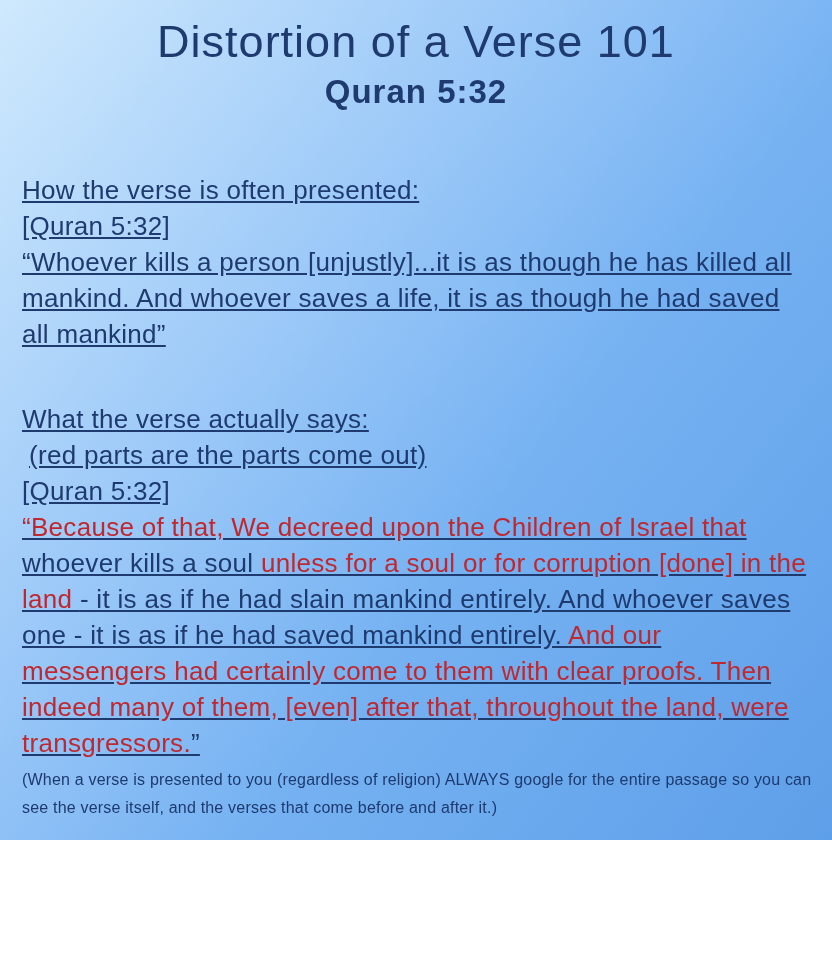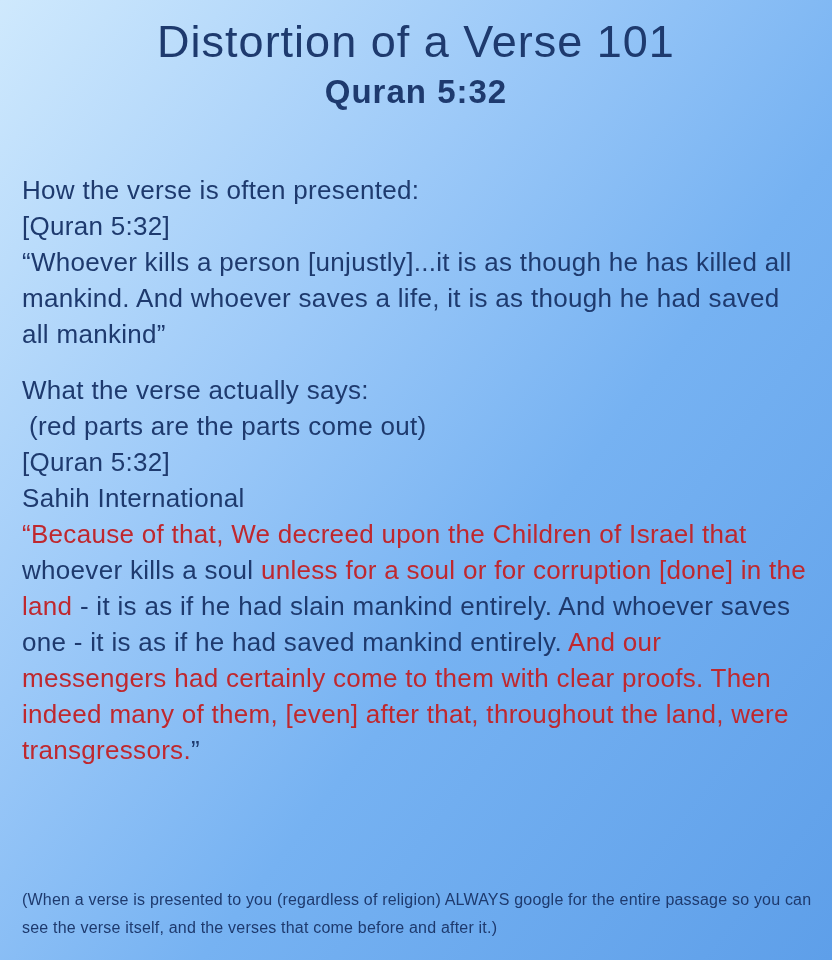--- a/index.html
+++ b/index.html
@@ -1,19 +1,19 @@
 <!DOCTYPE html>
 <html><head>
 <meta charset="utf-8">
 <style>
   html, body { margin: 0; padding: 0; }
   .page {
     position: relative;
     width: 832px;
-    height: 960px;
+    height: 840px;
     overflow: hidden;
     background: linear-gradient(128deg, #cfe9fd 0%, #9cc9f8 35%, #76b2f2 60%, #5e9fe9 100%);
     font-family: "Liberation Sans", sans-serif;
     color: #1e3a6e;
   }
   .title-block { text-align: center; padding-top: 14px; }
   .title {
     font-size: 45px;
     line-height: 56px;
     letter-spacing: 1px;
@@ -27,22 +27,22 @@
     font-weight: bold;
     margin: 0;
   }
   .body-text {
     padding: 0 20px 0 22px;
     font-size: 26px;
     line-height: 36px;
     letter-spacing: 0.3px;
   }
   .section-1 { margin-top: 58px; }
-  .section-2 { margin-top: 20px; }
-  .line { margin: 0; }
+  .section-2 { margin-top: 49px; }
+  .line { margin: 0; text-decoration: underline; }
   .indent-slight { padding-left: 7px; }
   .seg-navy { color: #1e3a6e; }
   .seg-red  { color: #bf282e; }
   .footer {
     position: absolute;
     left: 0; right: 0; bottom: 18px;
     padding: 0 18px 0 22px;
     font-size: 16px;
     line-height: 28px;
     letter-spacing: 0.2px;
@@ -62,19 +62,18 @@
   <div class="body-text section-1">
     <p class="line">How the verse is often presented:</p>
     <p class="line">[Quran 5:32]</p>
     <p class="line">“Whoever kills a person [unjustly]...it is as though he has killed all mankind. And whoever saves a life, it is as though he had saved all mankind”</p>
   </div>
 
   <div class="body-text section-2">
     <p class="line">What the verse actually says:</p>
     <p class="line indent-slight">(red parts are the parts come out)</p>
     <p class="line">[Quran 5:32]</p>
-    <p class="line">Sahih International</p>
     <p class="line"><span class="seg-red">“Because of that, We decreed upon the Children of Israel that </span><span class="seg-navy">whoever kills a soul </span><span class="seg-red">unless for a soul or for corruption [done] in the land </span><span class="seg-navy">- it is as if he had slain mankind entirely. And whoever saves one - it is as if he had saved mankind entirely. </span><span class="seg-red">And our messengers had certainly come to them with clear proofs. Then indeed many of them, [even] after that, throughout the land, were transgressors.</span><span class="seg-navy">”</span></p>
   </div>
 
   <div class="footer">(When a verse is presented to you (regardless of religion) ALWAYS google for the entire passage so you can see the verse itself, and the verses that come before and after it.)</div>
 
 </div>
 
 </body></html>

